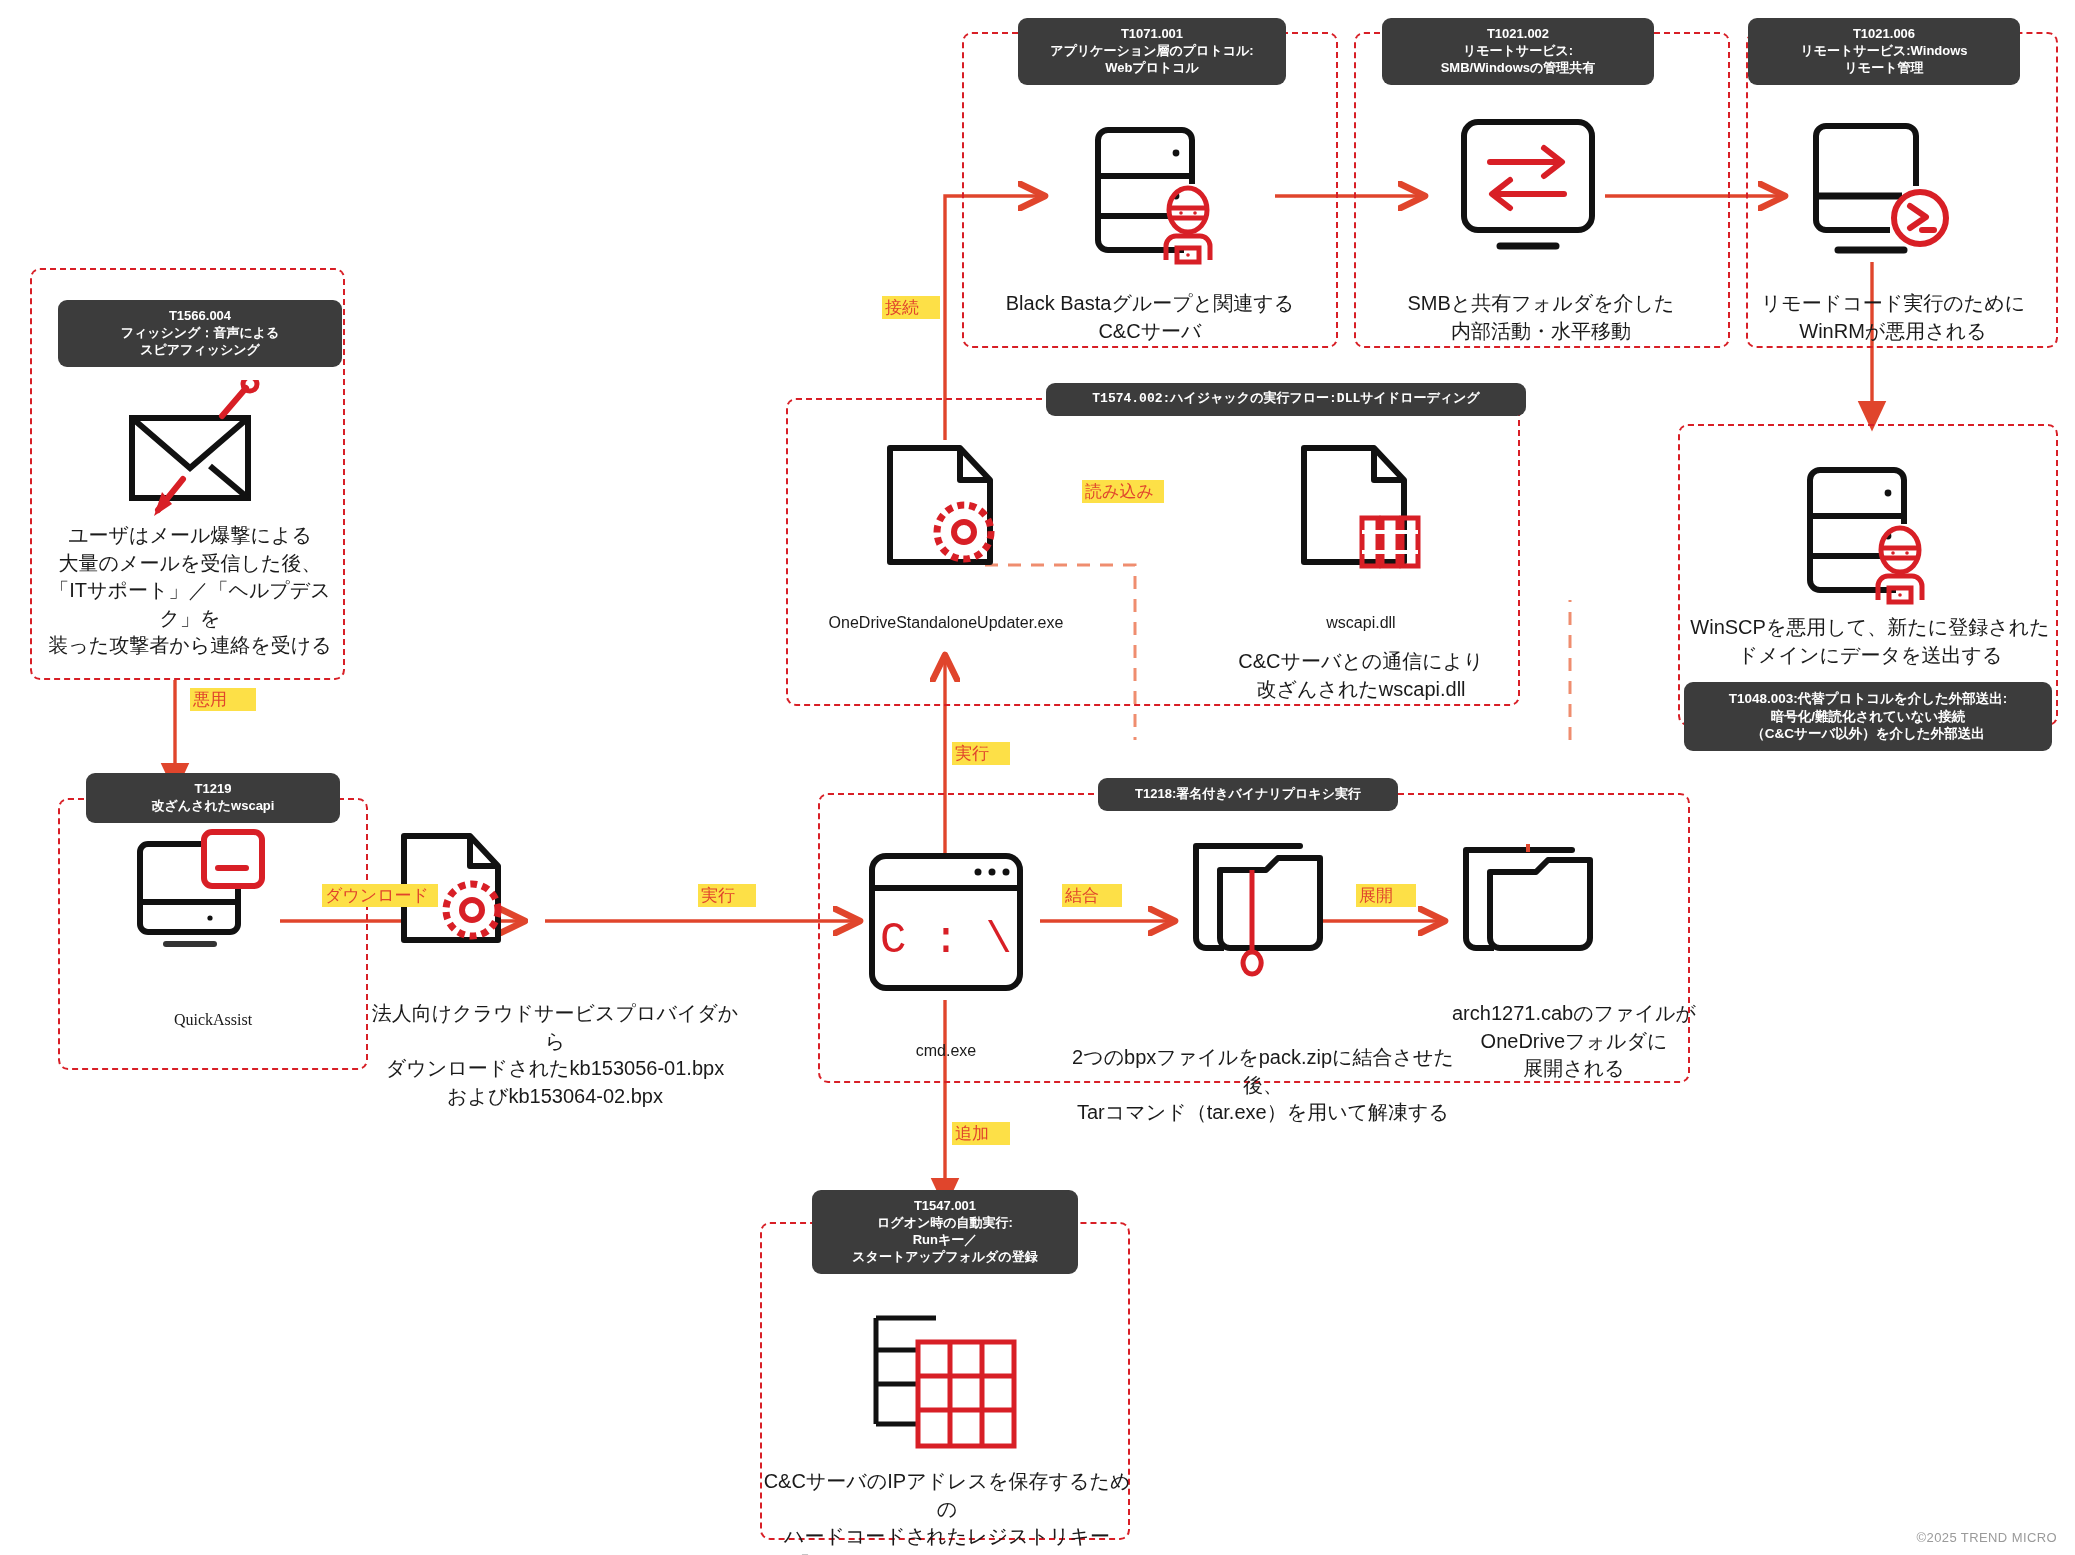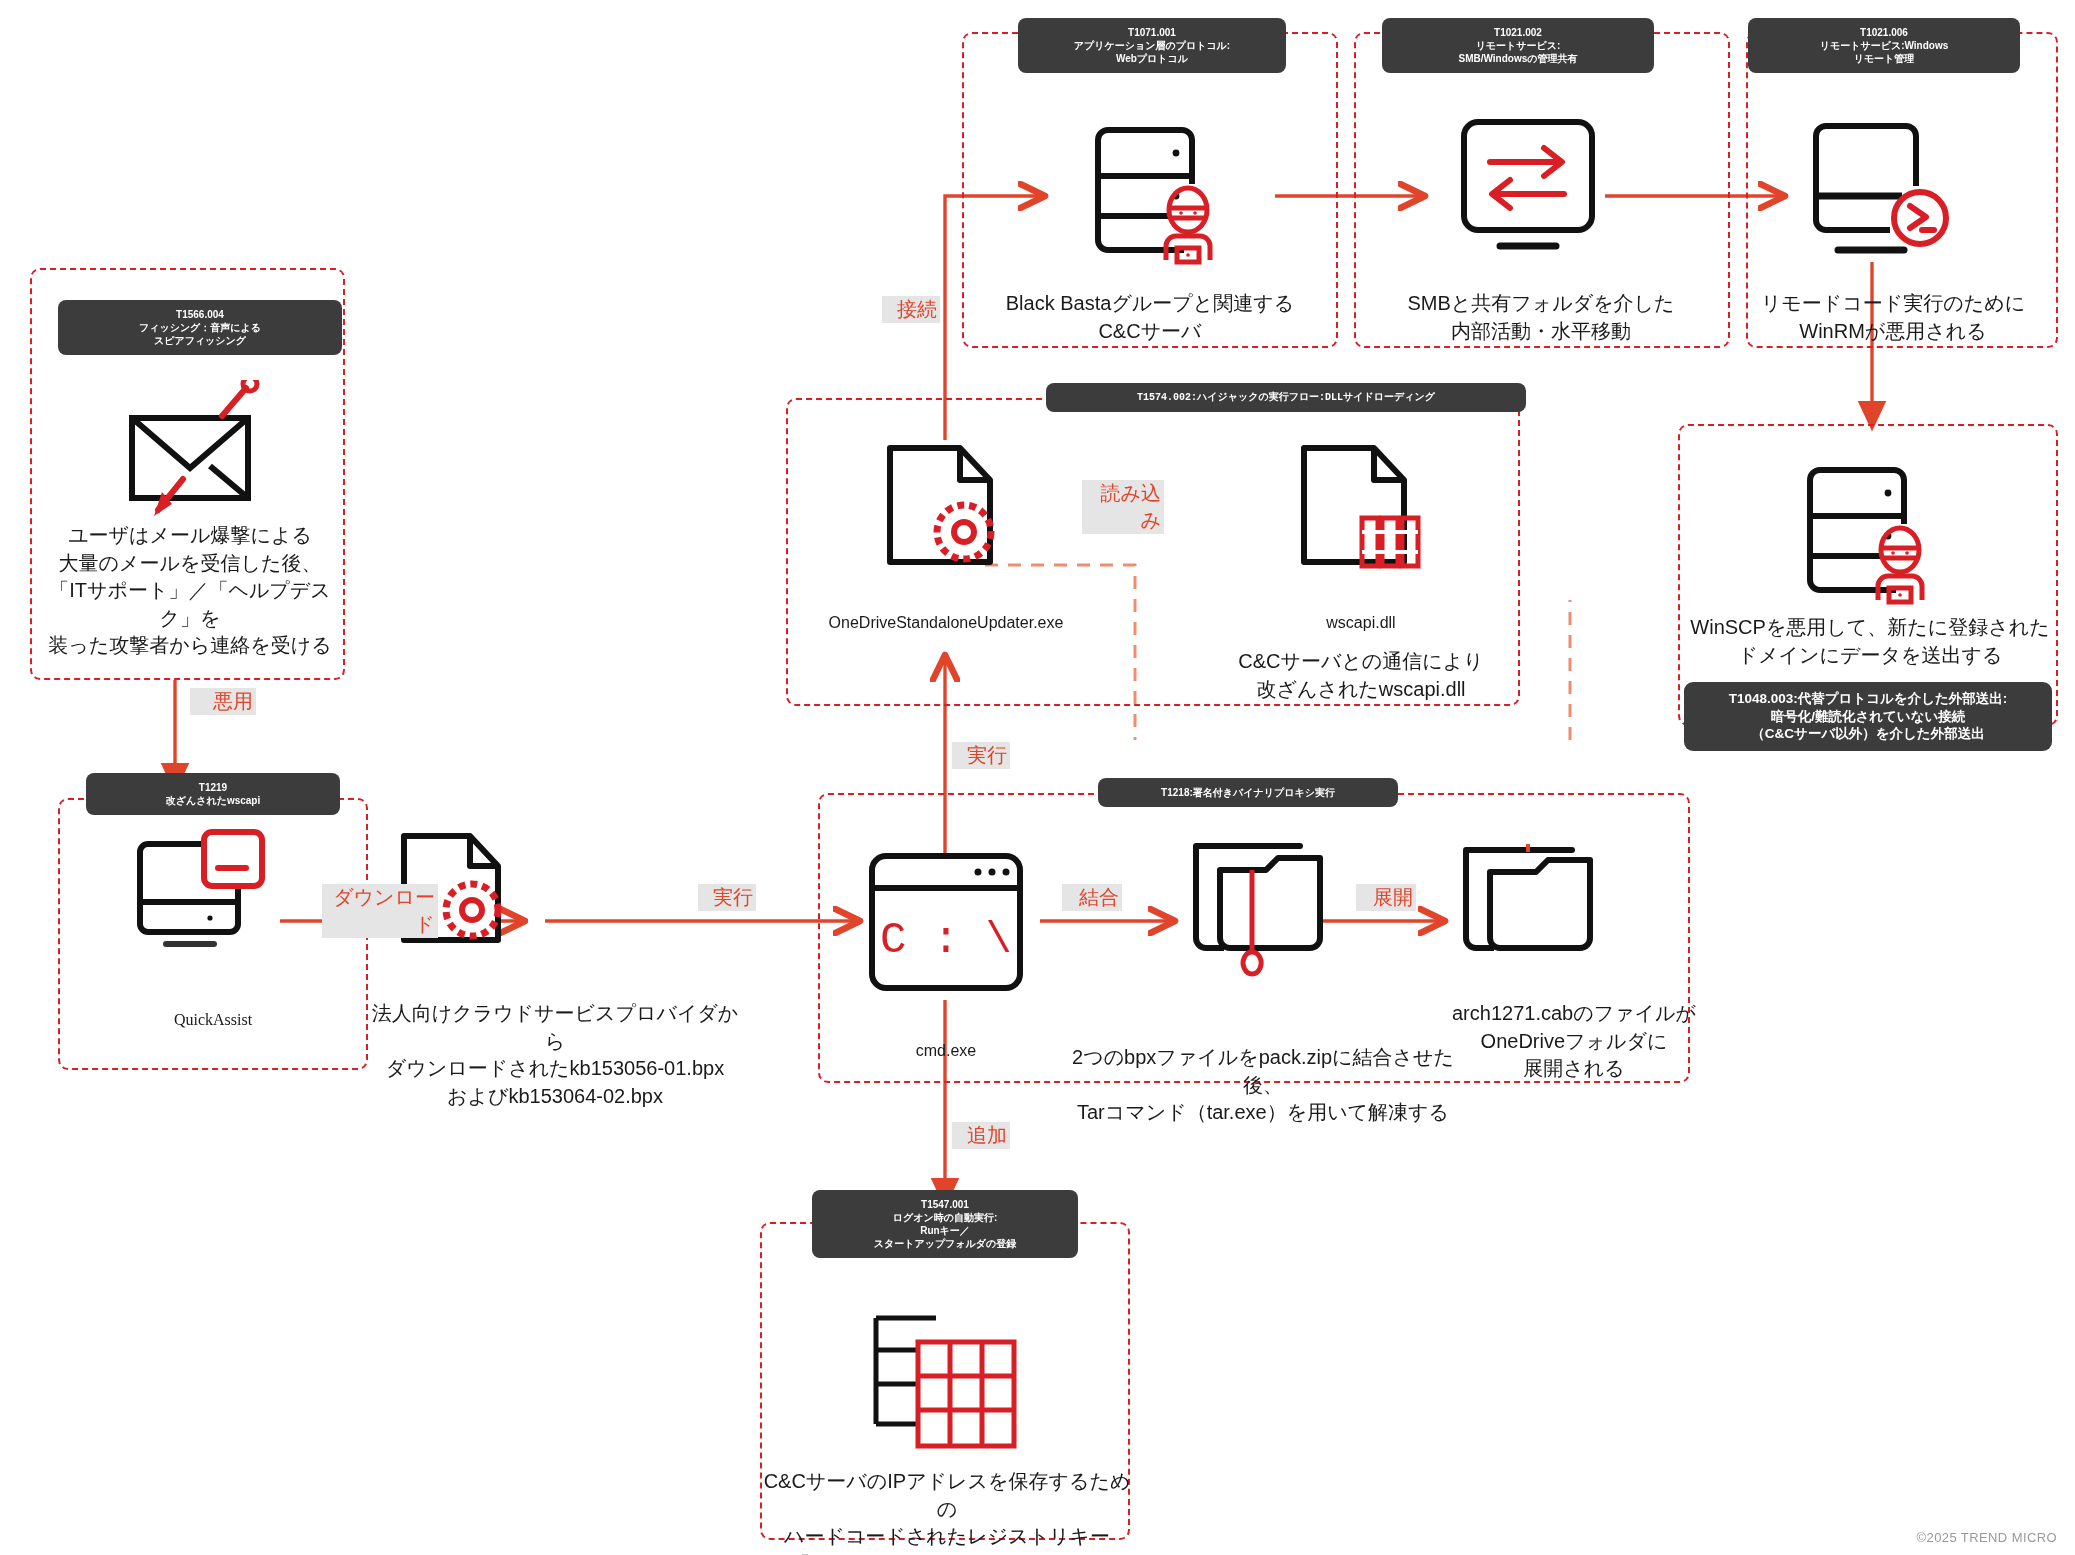--- a/index.html
+++ b/index.html
@@ -10,30 +10,30 @@
   svg.lines{position:absolute;left:0;top:0;width:2075px;height:1555px;pointer-events:none;}
 
   
   .group{position:absolute;border:2px dashed #d81f26;border-radius:10px;box-sizing:border-box;}
 
   
   .pill{position:absolute;background:#3c3c3c;color:#fff;border-radius:9px;
         font-weight:bold;text-align:center;line-height:1.30;
         padding:8px 16px;box-sizing:border-box;white-space:pre-line;}
   .pill.sz13{font-size:13.5px;}
-  .pill.sz14{font-size:10px;border-radius:8px;}
+  .pill.sz14{font-size:13px;}
 
   
   .cap{position:absolute;text-align:center;line-height:1.38;white-space:pre-line;
        font-size:20px;color:#1a1a1a;}
   .cap.name{font-size:16px;}
 
   
-  .elabel{position:absolute;color:#e0452c;font-size:20px;text-align:right;
-          background:#e5e5e5;padding:0 3px;}
+  .elabel{position:absolute;color:#e0452c;font-size:17px;text-align:left;
+          background:#fde047;padding:0 3px;}
 
   .icon{position:absolute;}
   .footer{position:absolute;right:18px;bottom:10px;font-size:13px;color:#9a9a9a;
           letter-spacing:.4px;}
 </style>
 </head>
 <body>
 
 <div class="canvas">
 

